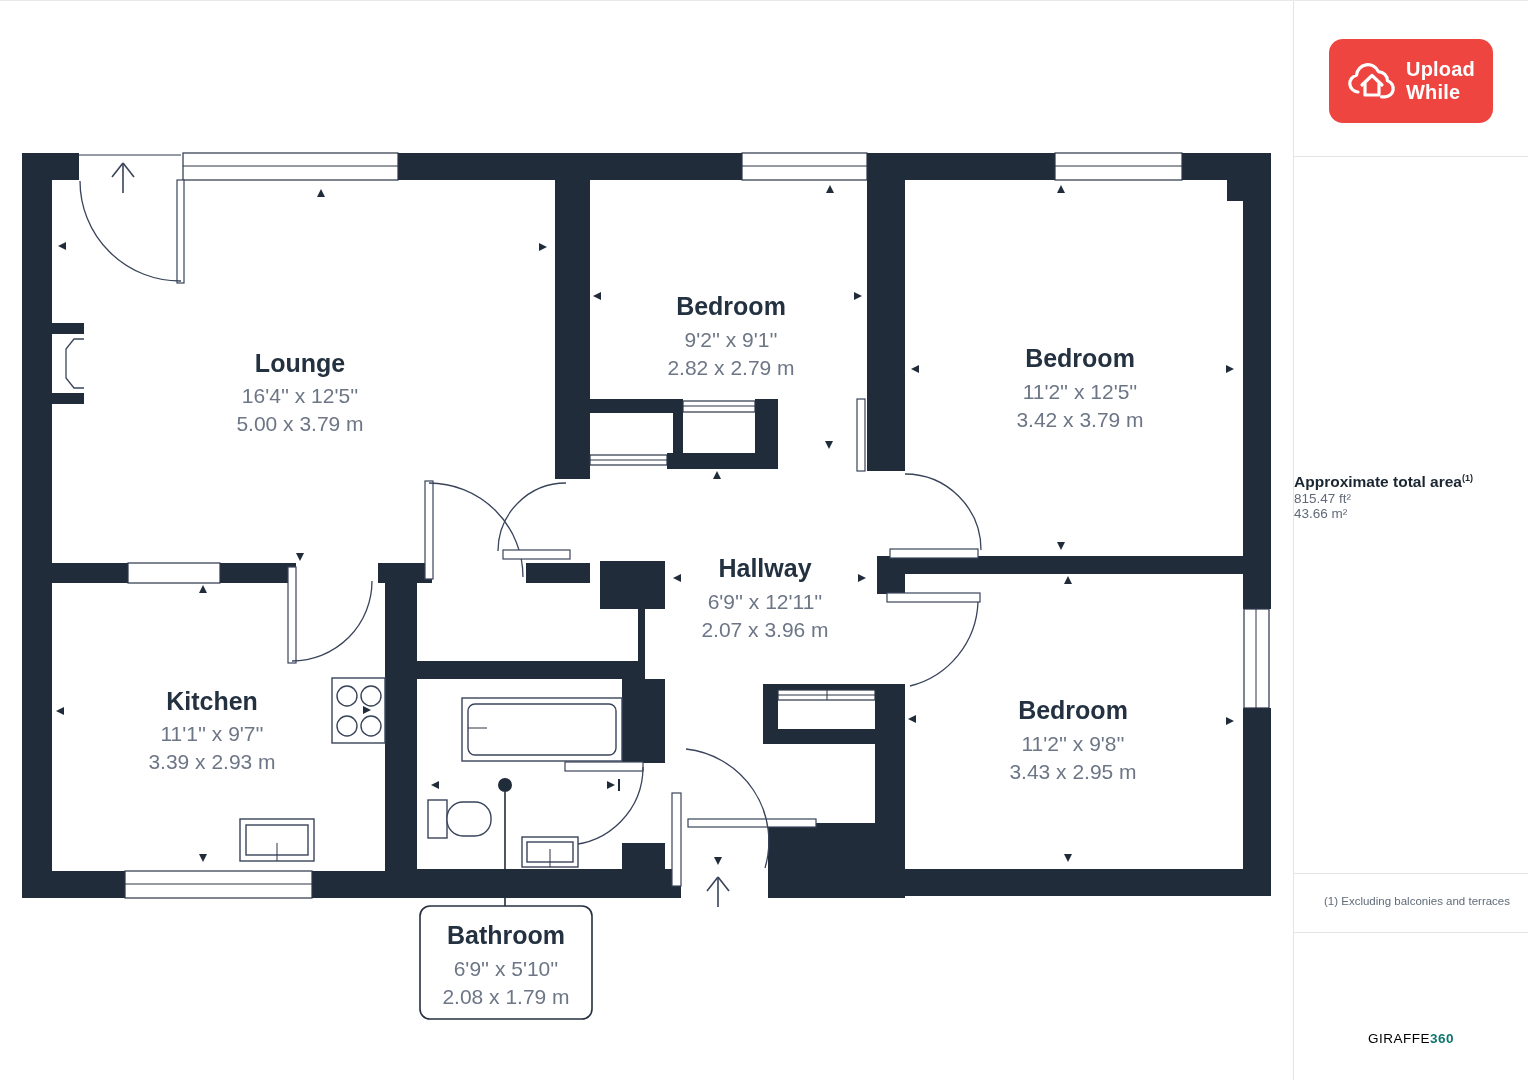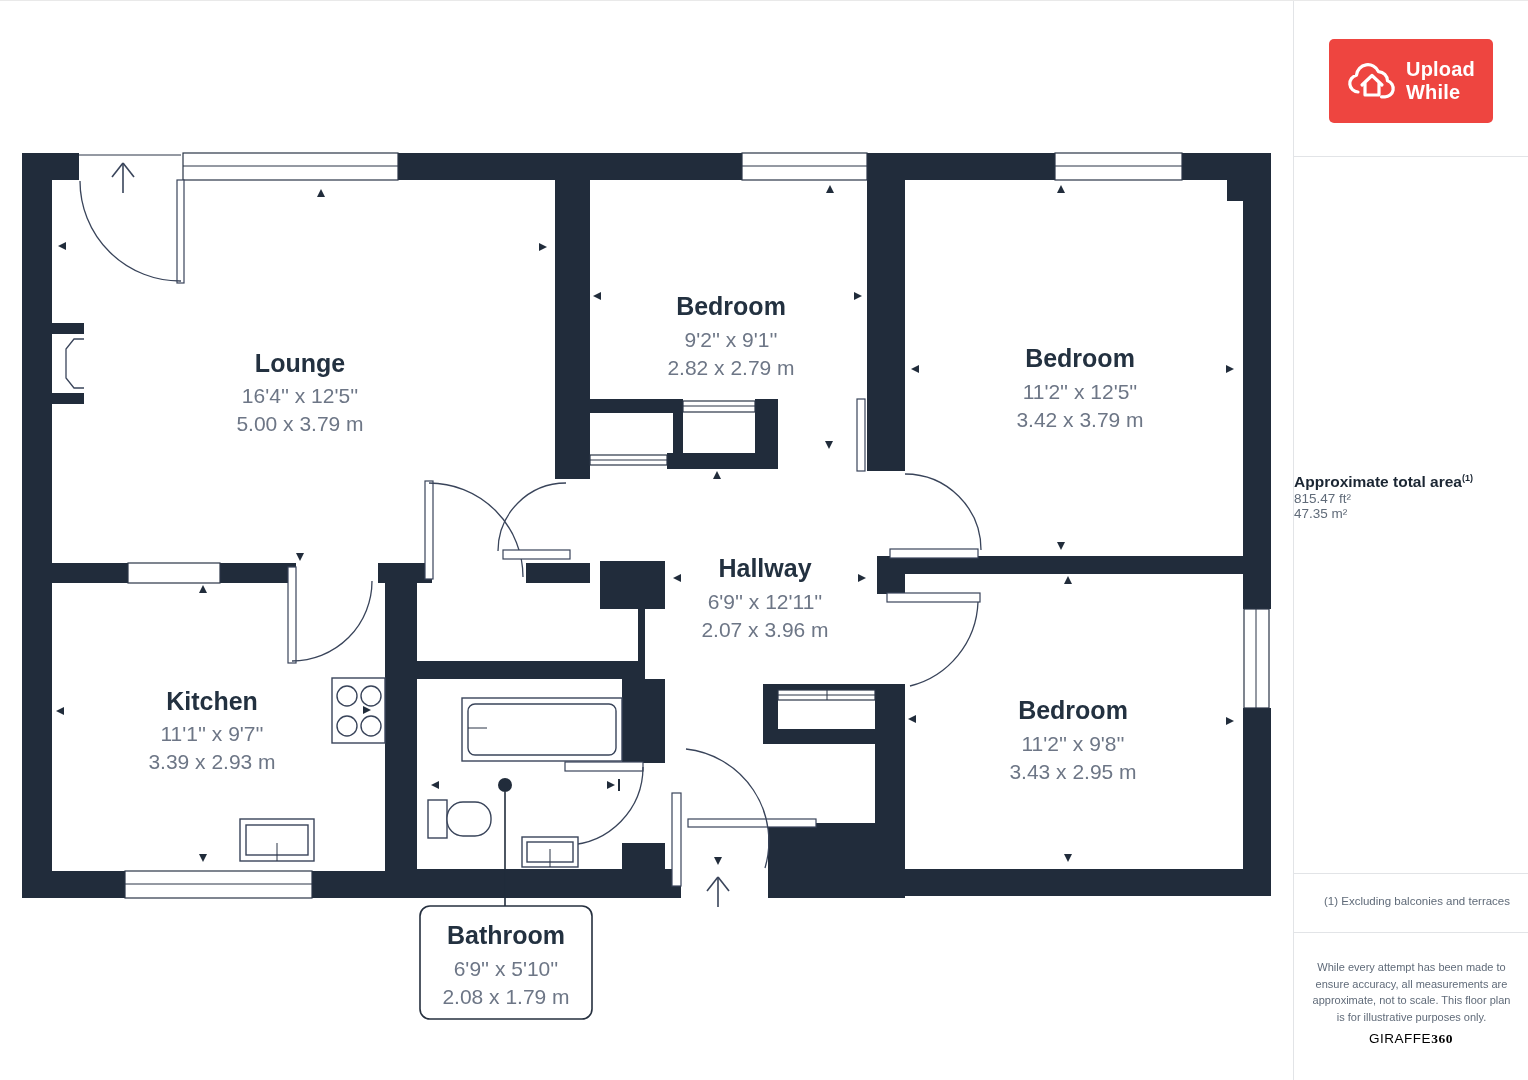--- a/index.html
+++ b/index.html
@@ -11,21 +11,21 @@
   .logo{position:absolute;left:35px;top:38px;width:164px;height:84px;border-radius:5px;display:flex;align-items:center;justify-content:center;gap:9px;}
   .logo-text{color:#fff;font-weight:700;font-size:20px;line-height:23px;letter-spacing:.2px;}
   .area-block{position:absolute;left:0;top:472px;width:100%;text-align:left;}
   .area-title{font-size:15.5px;font-weight:700;color:#1b2633;}
   .area-title sup{font-size:9px;font-weight:700;}
   .area-val{margin-top:0;font-size:13.5px;color:#606b79;}
   .footnote{position:absolute;left:6px;top:894px;width:100%;text-align:center;font-size:11.5px;color:#606b79;}
   .disclaimer{position:absolute;left:14px;top:958px;width:207px;text-align:center;font-size:11px;line-height:1.5;color:#606b79;}
   .giraffe{position:absolute;left:0;top:1030px;width:100%;text-align:center;font-size:13.5px;letter-spacing:.5px;}
   .giraffe .g1{color:#000000;font-weight:500;}
-  .giraffe .g2{color:#000000;font-weight:800;font-family:Liberation Serif, serif;}
+  .giraffe .g2{color:#0f766e;font-weight:800;}
   
   .wall{fill:#212c3b;}
   .win{fill:#ffffff;stroke:#2a3547;stroke-width:1.2;}
   .winline{stroke:#2a3547;stroke-width:1;fill:none;}
   .leaf{fill:#ffffff;stroke:#39445a;stroke-width:1.2;}
   .arc{fill:none;stroke:#39445a;stroke-width:1.3;}
   .furn{fill:#ffffff;stroke:#39445a;stroke-width:1.4;}
   .tri{fill:#212c3b;}
   .room-name{font-family:"Liberation Sans",sans-serif;font-size:25px;font-weight:700;fill:#233140;text-anchor:middle;}
   .room-dim{font-family:"Liberation Sans",sans-serif;font-size:21px;fill:#6d7686;text-anchor:middle;}
@@ -269,48 +269,47 @@
         <rect class="callout" x="420" y="905" width="172" height="113" rx="10"></rect>
         <text class="room-name" x="506" y="943">Bathroom</text>
         <text class="room-dim" x="506" y="975">6'9'' x 5'10''</text>
         <text class="room-dim" x="506" y="1003">2.08 x 1.79 m</text>
       </g>
     </g>
   </svg>
 
   <div class="sidebar">
 
-    <div class="logo" style="background:#ee4540;">
+    <div class="logo" style="background:#ee4540;border-radius:14px;">
       <span>
         <svg width="50" height="44" viewBox="0 0 50 44" fill="none" stroke="#ffffff" stroke-width="3.2" stroke-linecap="round" stroke-linejoin="round">
           <path d="M11 35 a8.5 8.5 0 0 1 -1.5 -16.8 a11.5 11.5 0 0 1 22 -3.6 a9.5 9.5 0 0 1 9 9.2 a8.2 8.2 0 0 1 -3 16 h-3"></path>
           <path d="M15 28 L25 18.5 L35 28"></path>
           <path d="M18 26.5 V 38 H 32 V 26.5"></path>
         </svg>
       </span>
       <span class="logo-text">
         <div>Upload</div>
         <div>While</div>
       </span>
     </div>
 
     <div class="divider" style="top:155px;"></div>
 
     <div class="area-block">
       <div class="area-title"><span>Approximate total area</span><sup>(1)</sup></div>
       <div class="area-val">815.47 ft²</div>
-      <div class="area-val">47.35 m²</div>
+      <div class="area-val">43.66 m²</div>
     </div>
 
     <div class="divider" style="top:872px;"></div>
 
     <div class="footnote">(1) Excluding balconies and terraces</div>
 
     <div class="divider" style="top:931px;"></div>
 
-    <div class="disclaimer">While every attempt has been made to ensure accuracy, all measurements are approximate, not to scale. This floor plan is for illustrative purposes only.</div>
 
     <div class="giraffe">
       <span class="g1">GIRAFFE</span><span class="g2">360</span>
     </div>
 
   </div>
 </div>
 
 </body></html>

